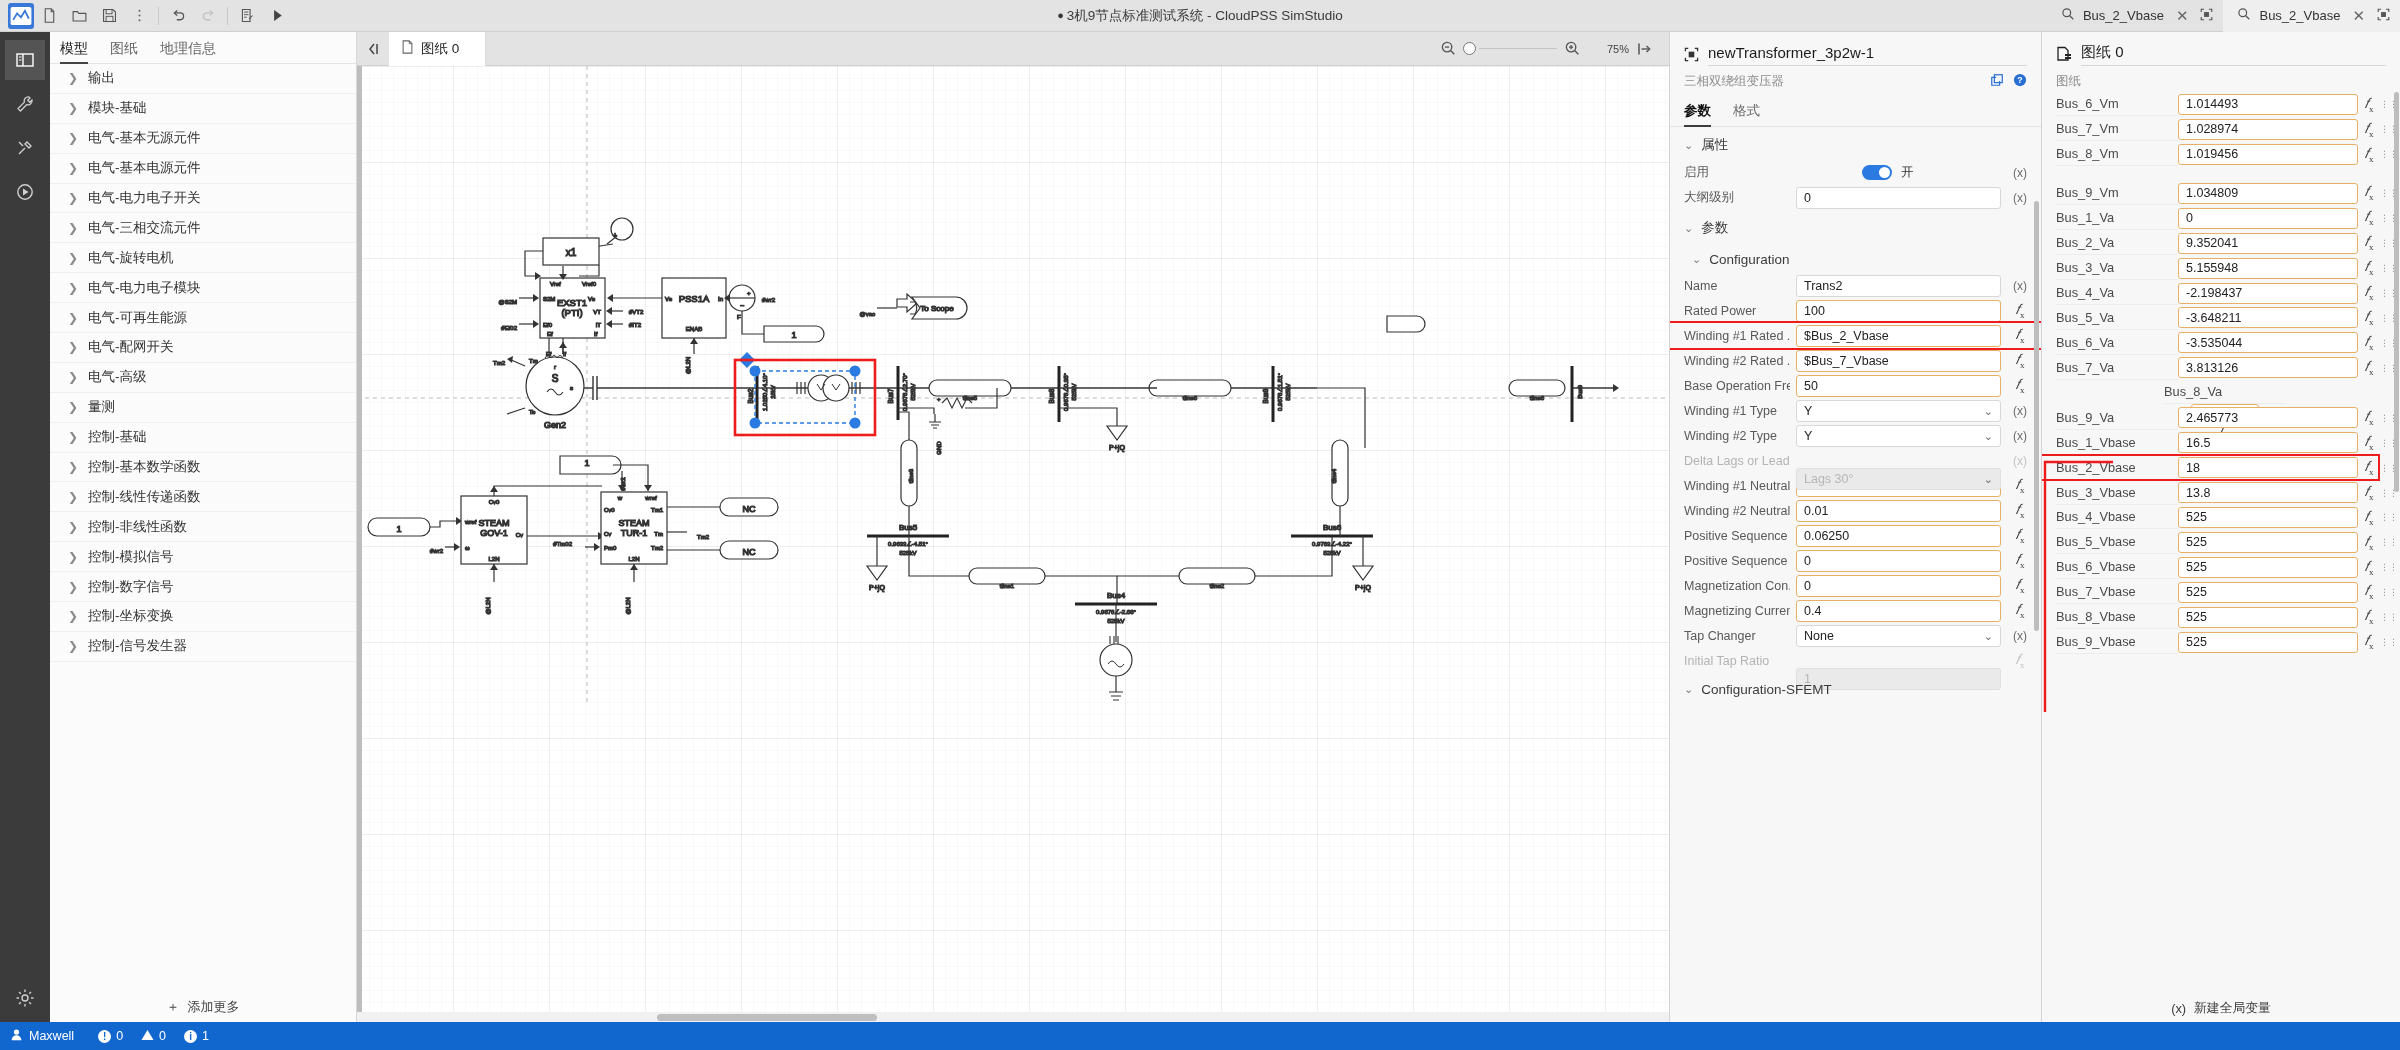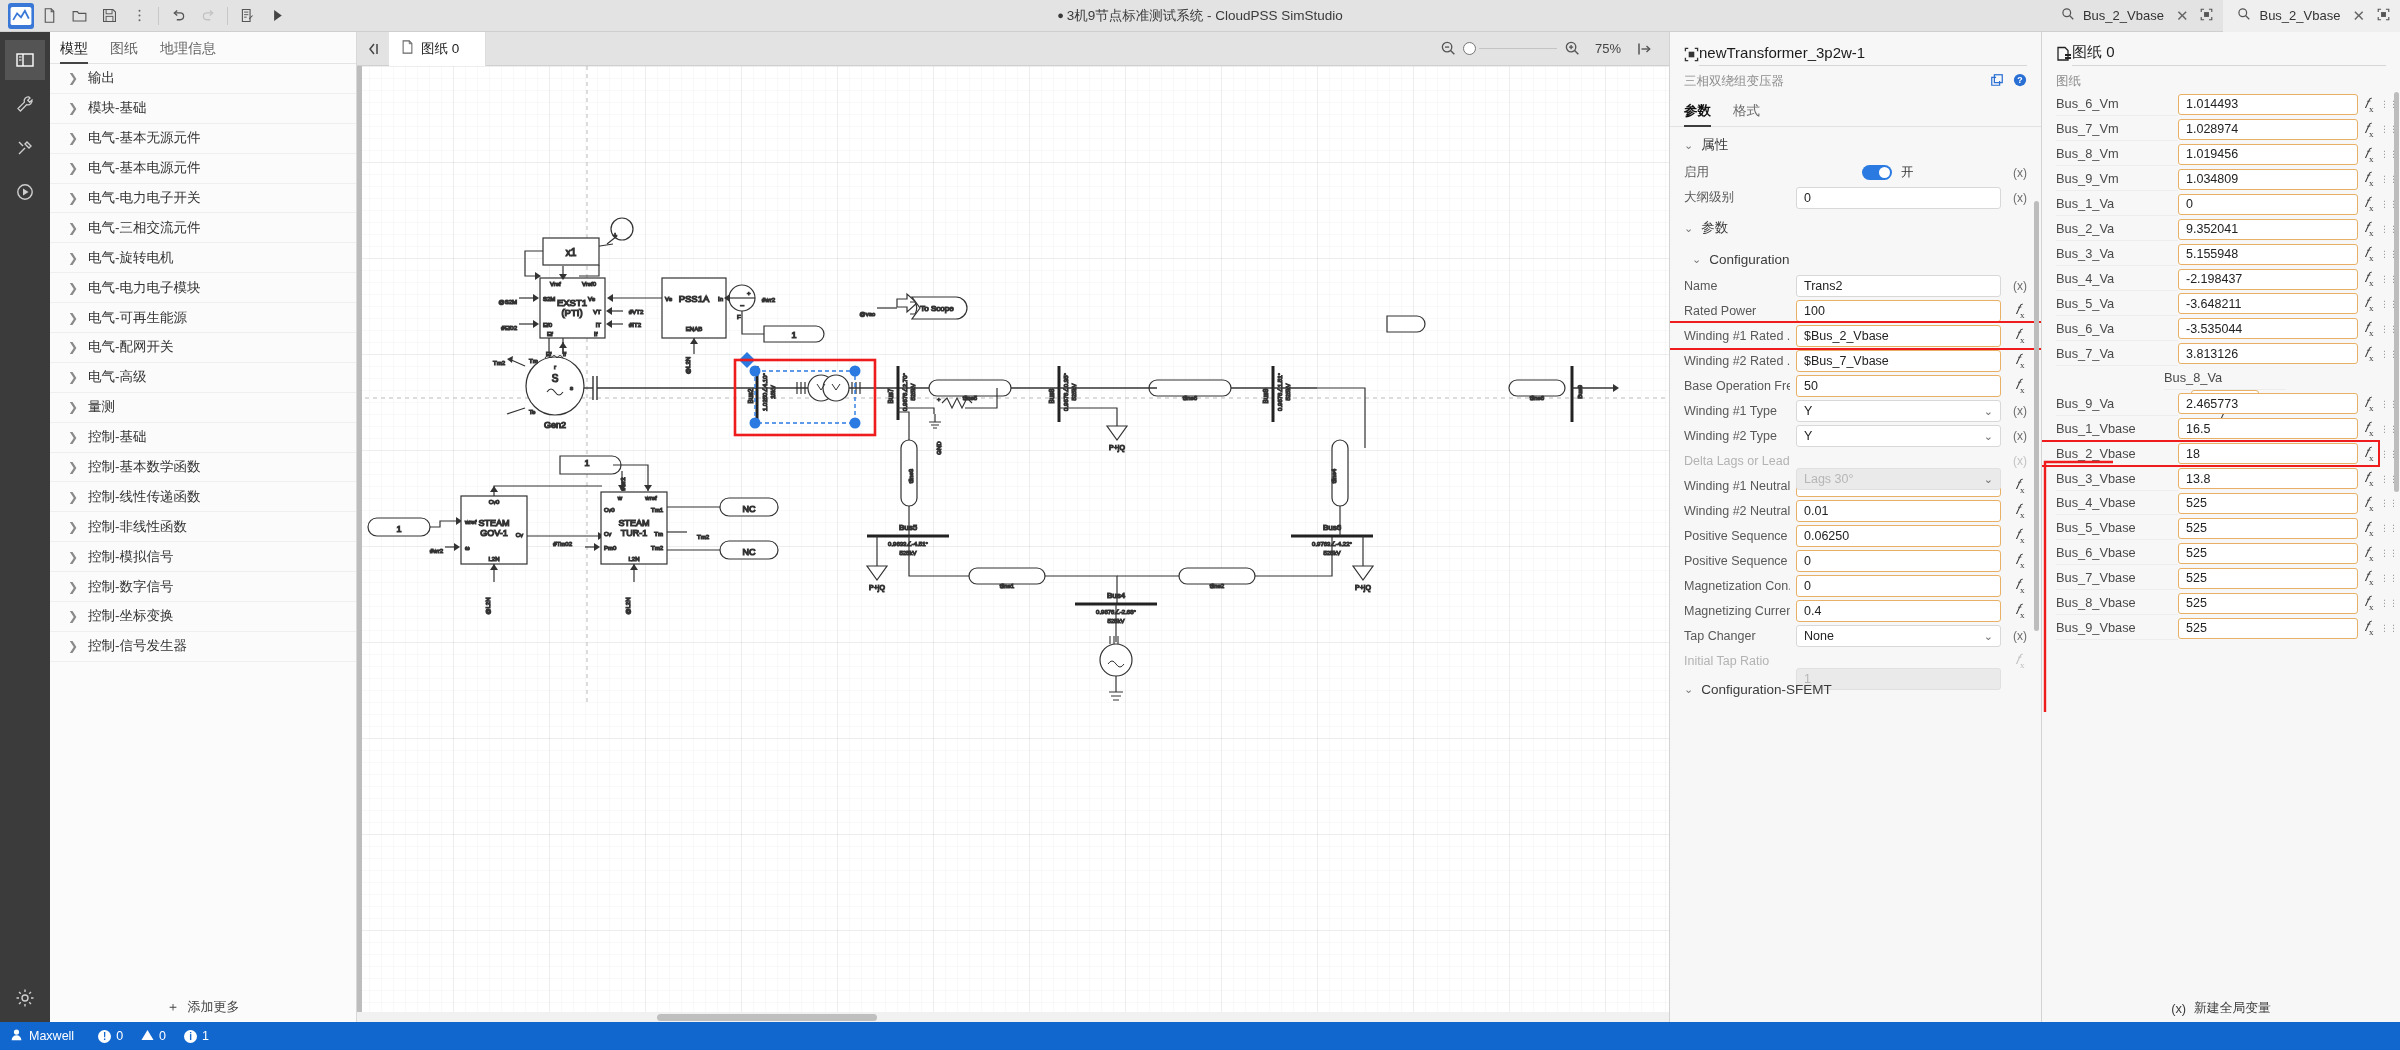--- a/index.html
+++ b/index.html
@@ -86,21 +86,21 @@
   #collapse-btn { width:32px;height:34px;display:flex;align-items:center;justify-content:center;color:#444;}
   .doc-tab {
     display:flex;align-items:center;gap:7px;height:34px;padding:0 26px 0 12px;background:#fff;
     font-size:13.5px;color:#222; border-right:1px solid #ddd;
   }
   #zoomctl { margin-left:auto; display:flex;align-items:center;gap:0px;padding-right:10px;}
   #zoomctl .zi { width:30px;height:34px;display:flex;align-items:center;justify-content:center;color:#555;}
   #zoom-slider { display:flex;align-items:center;gap:0; }
   #zoom-knob { width:13px;height:13px;border:1.6px solid #777;border-radius:50%;background:#fff; }
   #zoom-track { width:78px;height:1.5px;background:#c4c4c4;margin-left:3px;}
-  #zoom-pct { font-size:13px;color:#444;width:42px;text-align:center;}
+  #zoom-pct { font-size:11px;color:#444;width:42px;text-align:right;}
   #canvas {
     flex:1; position:relative; overflow:hidden; background:#fff;
     background-image:
       linear-gradient(to right, rgba(0,0,0,0.045) 1px, transparent 1px),
       linear-gradient(to bottom, rgba(0,0,0,0.045) 1px, transparent 1px),
       linear-gradient(to right, rgba(0,0,0,0.022) 1px, transparent 1px),
       linear-gradient(to bottom, rgba(0,0,0,0.022) 1px, transparent 1px);
     background-size: 96px 96px, 96px 96px, 12px 12px, 12px 12px;
   }
   #canvas-left-scroll { position:absolute;left:0;top:0;bottom:0;width:5px;background:#bdbdbd; }
@@ -108,21 +108,21 @@
   #hscroll {
     position:absolute;left:0;right:0;bottom:0;height:10px;background:#f1f1f1;
   }
   #hscroll .thumb { position:absolute;left:300px;width:220px;top:2px;height:7px;border-radius:4px;background:#bfbfbf;}
   
   #props {
     position:absolute; top:32px; right:359px; width:372px; bottom:28px;
     background:#f7f7f7; border-left:1px solid #d3d3d3; display:flex;flex-direction:column;
   }
   .panel-head { padding:10px 14px 0 14px; }
-  .panel-title-row { display:flex;align-items:center;}
+  .panel-title-row { display:flex;align-items:center;gap:9px; }
   .panel-title-row .pico { color:#333; display:flex; }
   .panel-title-input {
     flex:1;border:none;border-bottom:1px solid #d6d6d6;background:transparent;
     font-size:15px;color:#1c1c1c;padding:2px 0 4px 0; font-family:inherit;outline:none;
   }
   .panel-sub-row { display:flex;align-items:center;margin-top:7px; }
   .panel-sub { font-size:12.5px;color:#8d8d8d;}
   .panel-sub-icons { margin-left:auto;display:flex;gap:9px;align-items:center;color:#2a6fd4;}
   .panel-tabs { display:flex;gap:22px;padding:12px 14px 0 14px;border-bottom:1px solid #e2e2e2; }
   .ptab { font-size:13.5px;color:#6b6b6b;padding-bottom:6px;position:relative;}
@@ -933,21 +933,21 @@
           <div class="gvfield">1.028974</div>
           <div class="gvfx"><span style="font-size:14px">𝑓</span><sub style="font-size:9px;font-style:normal">x</sub></div>
           <div class="gvdots">⋮⋮</div>
         </div>
         <div class="gvrow" style="position: relative;">
           <div class="gvname">Bus_8_Vm</div>
           <div class="gvfield">1.019456</div>
           <div class="gvfx"><span style="font-size:14px">𝑓</span><sub style="font-size:9px;font-style:normal">x</sub></div>
           <div class="gvdots">⋮⋮</div>
         </div>
-        <div class="gvrow" style="position: relative;">
+        <div class="gvrow" style="position: relative; margin-top: 14px;">
           <div class="gvname">Bus_9_Vm</div>
           <div class="gvfield">1.034809</div>
           <div class="gvfx"><span style="font-size:14px">𝑓</span><sub style="font-size:9px;font-style:normal">x</sub></div>
           <div class="gvdots">⋮⋮</div>
         </div>
         <div class="gvrow" style="position: relative;">
           <div class="gvname">Bus_1_Va</div>
           <div class="gvfield">0</div>
           <div class="gvfx"><span style="font-size:14px">𝑓</span><sub style="font-size:9px;font-style:normal">x</sub></div>
           <div class="gvdots">⋮⋮</div>

